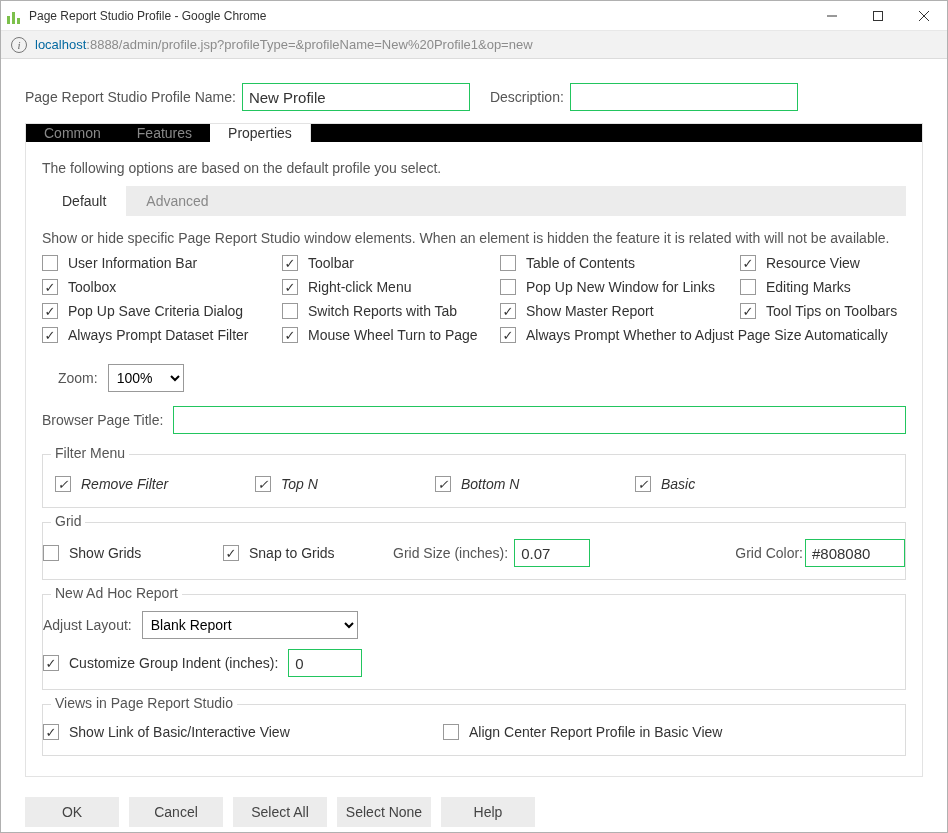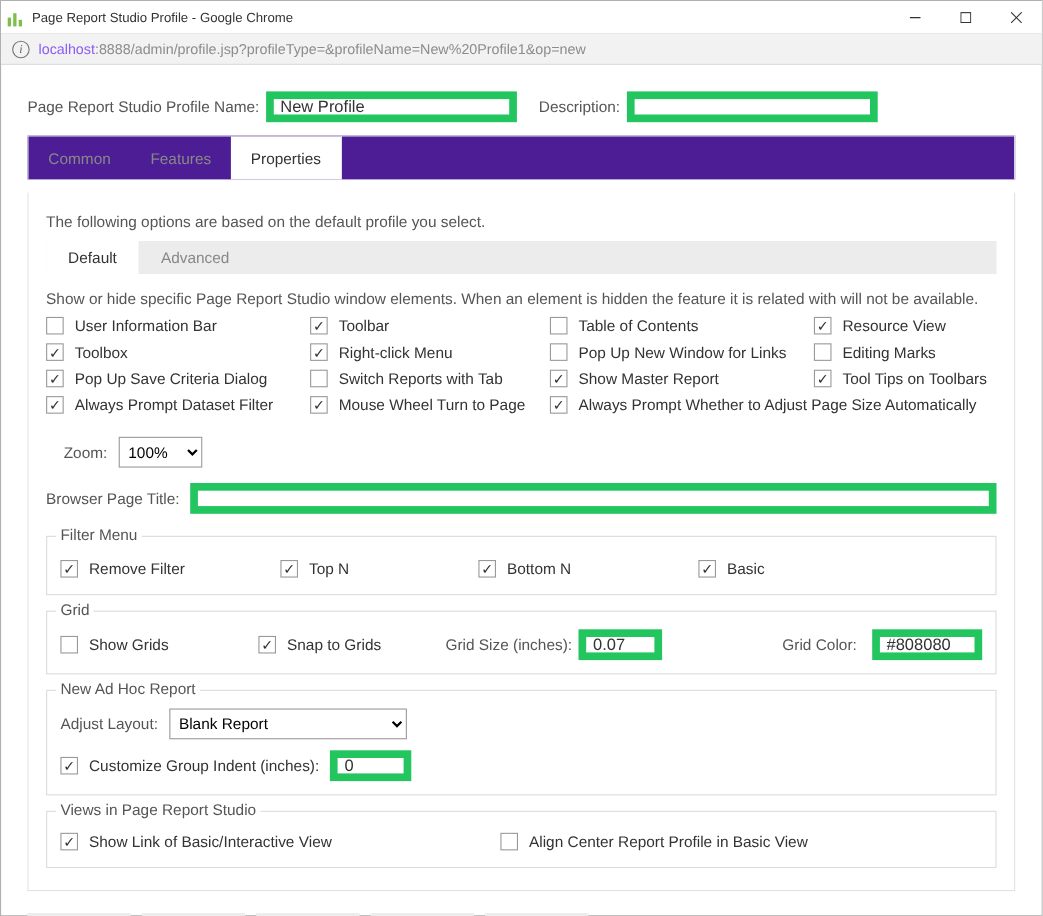--- a/index.html
+++ b/index.html
@@ -14,35 +14,35 @@
   .titlebar .b2 { height: 12px; }
   .titlebar .b3 { height: 6px; }
   .titlebar .title-text { font-size: 12px; color: #333; flex: 0 0 auto; }
   .titlebar .spacer { flex: 1; }
   .titlebar .win-btn { width: 46px; height: 30px; display: flex; align-items: center; justify-content: center; }
   .titlebar .win-btn svg { stroke: #333; }
 
   
   .addressbar { height: 28px; background: #f2f2f2; border-bottom: 1px solid #dcdcdc; display: flex; align-items: center; padding: 0 10px; font-size: 13px; color: #555; }
   .addressbar .info-icon { width: 16px; height: 16px; border: 1.5px solid #777; border-radius: 50%; display: flex; align-items: center; justify-content: center; font-size: 11px; color: #666; margin-right: 8px; font-family: serif; font-style: italic; }
-  .addressbar .host { color: #8b5cf6; }
+  .addressbar .host { color: #0369a1; }
   .addressbar .path { color: #8c8c8c; }
 
   
   .content { flex: 1; padding: 24px 24px 18px; overflow: auto; }
   .row { display: flex; align-items: center; gap: 6px; margin-bottom: 12px; }
-  input[type=text].text-input { border: 7px solid #22c55e; height: 28px; padding: 0 6px; font-size: 15px; color: #333; background: #fff; }
+  input[type=text].text-input { border: 1px solid #22c55e; height: 28px; padding: 0 6px; font-size: 15px; color: #333; background: #fff; }
   .profile-name { width: 228px; }
   .description { width: 228px; }
 
   
-  .tabs { display: flex; background: #4c1d95; border: 1px solid #e3e3e3; border-bottom: none; height: 40px; margin-top: 6px; }
+  .tabs { display: flex; background: #000000; border: 1px solid #e3e3e3; border-bottom: none; height: 19px; margin-top: 6px; }
   .tab { padding: 0 18px; display: flex; align-items: center; color: #888; cursor: default; }
   .tab.active { background: #fff; color: #333; border-right: 1px solid #e3e3e3; }
-  .tabs-panel { border: 1px solid #e3e3e3; border-top: none; padding: 14px 16px 6px; margin-top: 12px; }
+  .tabs-panel { border: 1px solid #e3e3e3; border-top: none; padding: 14px 16px 6px; }
 
   .intro { margin: 4px 0 10px; color: #555; }
 
   .subtabs { display: flex; background: #ececec; height: 30px; }
   .subtab { padding: 0 20px; display: flex; align-items: center; color: #888; }
   .subtab.active { background: #fff; color: #333; }
   .subtabs-panel { padding-top: 14px; }
 
   .hint { color: #555; margin-bottom: 6px; }
 
@@ -51,24 +51,24 @@
   .cbox { width: 16px; height: 16px; border: 1px solid #999; display: inline-flex; align-items: center; justify-content: center; background: #fff; }
   .cbox.checked::after { content: "✓"; font-size: 13px; color: #333; line-height: 1; }
 
   .zoom-row, .pagetitle-row { display: flex; align-items: center; gap: 10px; }
   .zoom-row { margin: 18px 0 14px; padding-left: 16px; }
   .pagetitle-row { margin-bottom: 20px; }
   select.sel { height: 28px; border: 1px solid #999; background: #fff; font-size: 14px; padding: 0 4px; }
   .zoom-sel { width: 76px; }
   input.page-title { flex: 1; }
 
-  .fieldset { border: 1px solid #dcdcdc; padding: 16px 12px 12px; margin-bottom: 14px; position: relative; }
+  .fieldset { border: 1px solid #dcdcdc; padding: 16px 0 12px; margin-bottom: 14px; position: relative; }
   .legend { position: absolute; top: -10px; left: 8px; background: #fff; padding: 0 4px; color: #555; font-size: 14px; }
   .fs-row { display: flex; align-items: center; gap: 10px; }
-  .fs-grid4 { display: grid; grid-template-columns: 200px 180px 200px 200px; align-items: center; }
+  .fs-grid4 { display: grid; grid-template-columns: 200px 180px 200px 200px; align-items: center; font-style: italic; }
   .label { color: #555; }
   .small-input { width: 76px; }
   .med-input { width: 100px; }
   .layout-sel { width: 216px; }
   .indent-input { width: 74px; }
 
   
   .footer { display: flex; gap: 10px; margin-top: 20px; }
   .btn { width: 94px; height: 30px; background: #ececec; display: inline-flex; align-items: center; justify-content: center; color: #444; font-size: 14px; border: none; }
 </style>
@@ -242,21 +242,21 @@
                 <span>Show Grids</span>
               </div>
             <div class="chk" style="width:140px;">
                 <span class="cbox checked"></span>
                 <span>Snap to Grids</span>
               </div>
             <div class="fs-row" style="gap:6px;">
               <span class="label">Grid Size (inches):</span>
               <input type="text" class="text-input small-input" value="0.07" style="">
             </div>
-            <div class="fs-row" style="gap:14px; margin-left:auto;">
+            <div class="fs-row" style="gap:2px; margin-left:auto;">
               <span class="label">Grid Color:</span>
               <input type="text" class="text-input med-input" value="#808080" style="">
             </div>
           </div>
         </div>
 
         <div class="fieldset">
           <span class="legend">New Ad Hoc Report</span>
           <div class="fs-row" style="margin-bottom:10px;">
             <span class="label">Adjust Layout:</span>

